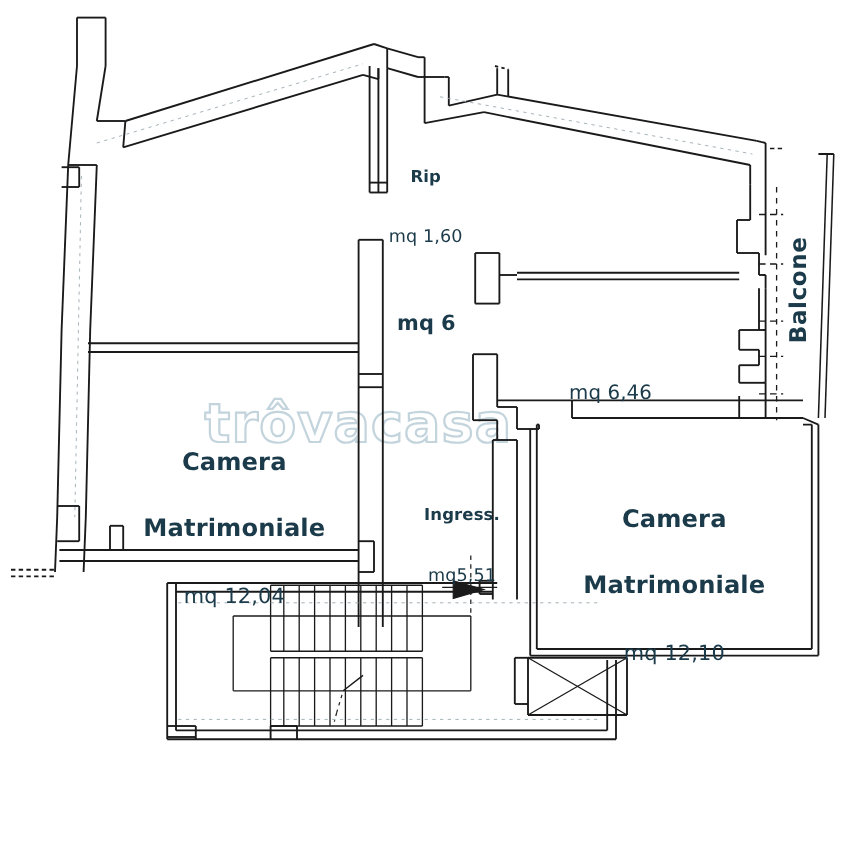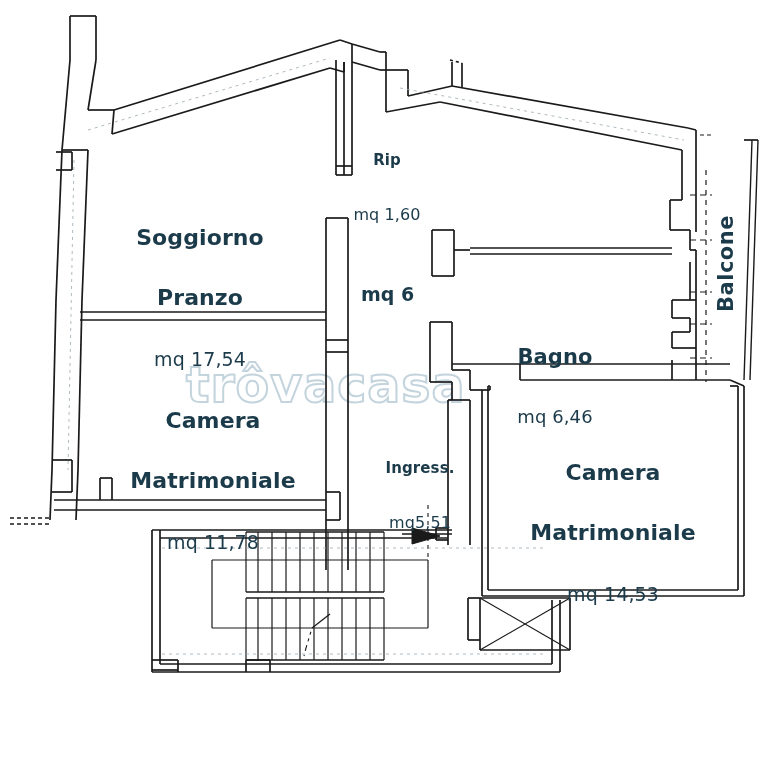--- a/index.html
+++ b/index.html
@@ -343,49 +343,43 @@
 
       <path d="M 88,130 L 330,58" stroke-dasharray="3 4" stroke-width="0.8" stroke="#9aa8b0"></path>
       <path d="M 74,160 L 68,470" stroke-dasharray="3 4" stroke-width="0.8" stroke="#9aa8b0"></path>
       <path d="M 400,88 L 684,140" stroke-dasharray="3 4" stroke-width="0.8" stroke="#9aa8b0"></path>
       <path d="M 162,548 L 546,548" stroke-dasharray="3 4" stroke-width="0.8" stroke="#9aa8b0"></path>
       <path d="M 162,654 L 546,654" stroke-dasharray="3 4" stroke-width="0.8" stroke="#9aa8b0"></path>
 
     </g>
   </svg>
 
-  <div class="room-label label-big" style="left:66px; top:190px; width:268px;">
-    <span class="room-name">Soggiorno</span>
-    <span class="room-name">Pranzo</span>
-    <span class="room-area">mq 17,54</span>
-  </div>
 
   <div class="room-label label-small" style="left:326px; top:116px; width:122px;">
     <span class="room-name">Rip</span>
     <span class="room-area">mq 1,60</span>
   </div>
 
   <div class="room-label" style="left:476px; top:203px; width:150px;">
   </div>
 
   <div class="room-label" style="left:485px; top:310px; width:140px;">
-    <span class="room-name">Bagno</span>
     <span class="room-area">mq 6,46</span>
   </div>
 
   <div class="room-label label-big" style="left:92px; top:373px; width:242px;">
     <span class="room-name">Camera</span>
     <span class="room-name">Matrimoniale</span>
-    <span class="room-area">mq 11,78</span>
+    <span class="room-area">mq 12,04</span>
   </div>
 
   <div class="room-label label-big" style="left:495px; top:425px; width:236px;">
     <span class="room-name">Camera</span>
     <span class="room-name">Matrimoniale</span>
-    <span class="room-area">mq 14,53</span>
+    <span class="room-area">mq 12,10</span>
   </div>
 
   <div class="room-label label-small" style="left:348px; top:424px; width:144px;">
     <span class="room-name">Ingress.</span>
     <span class="room-area">mq5,51</span>
   </div>
 
   <div class="corridor-label" style="left:361px; top:283px;">mq 6</div>
 
   <div class="label-vertical" style="left:714px; top:200px; height:112px;">Balcone</div>

